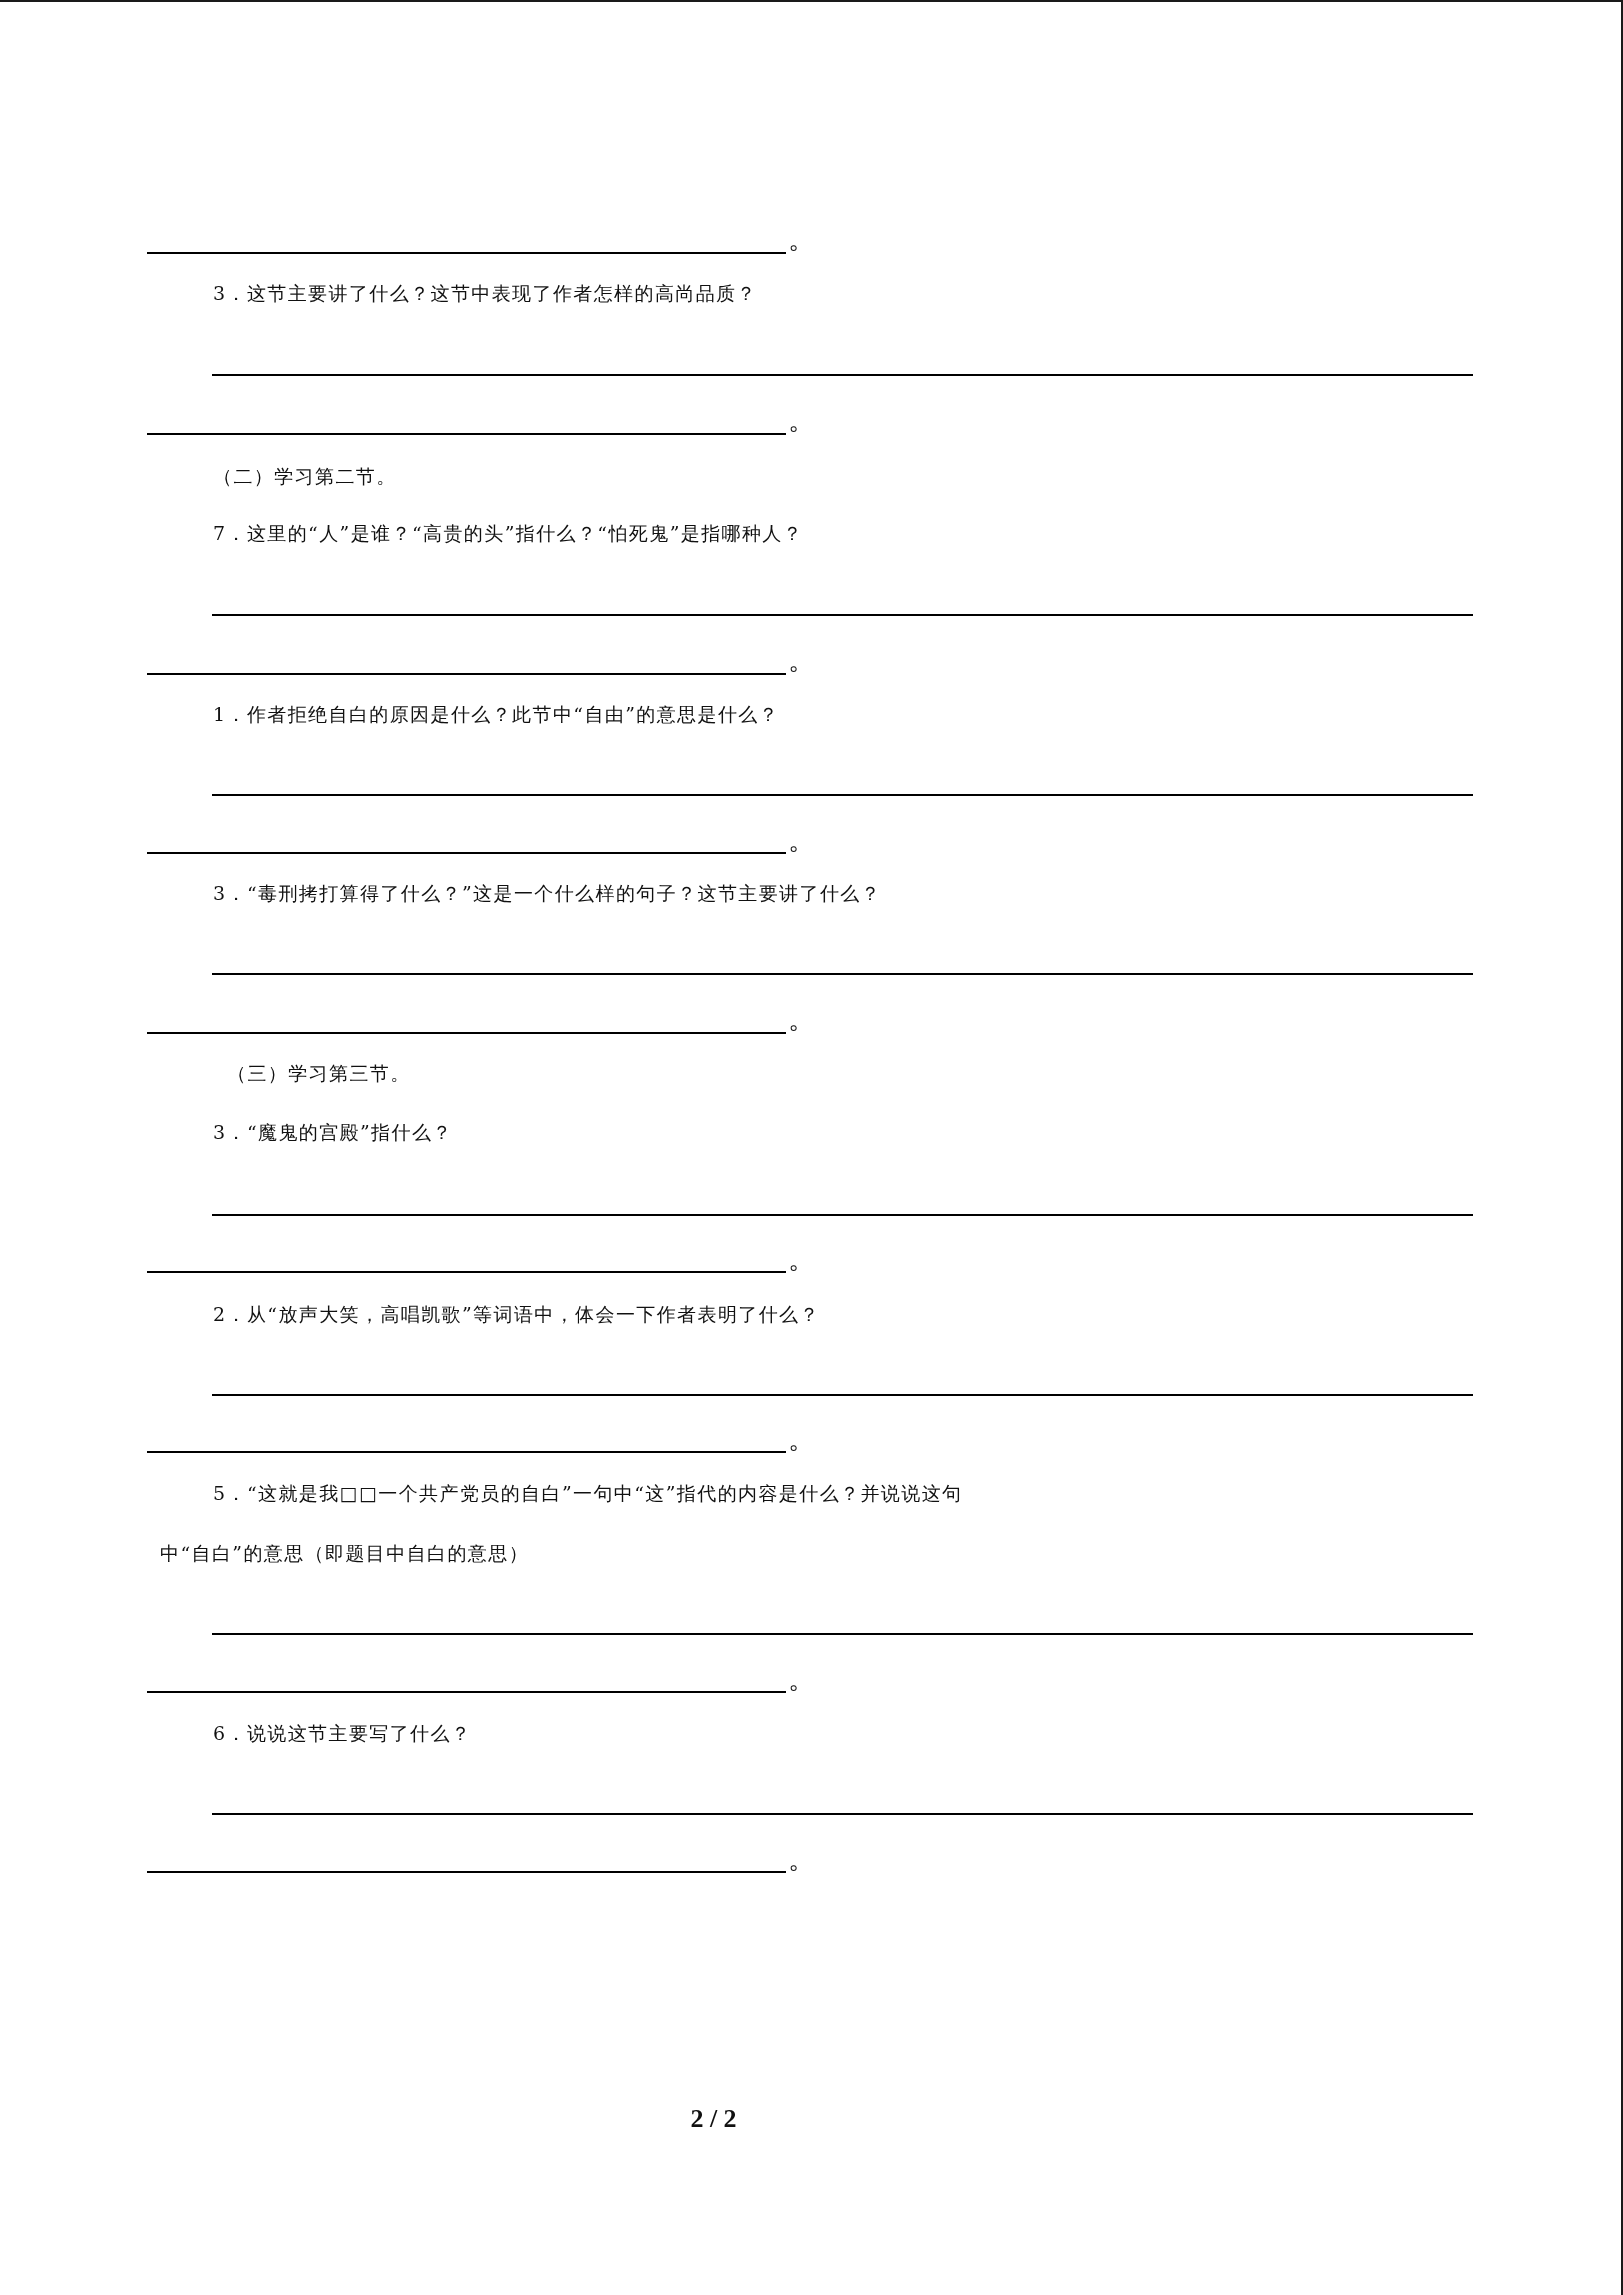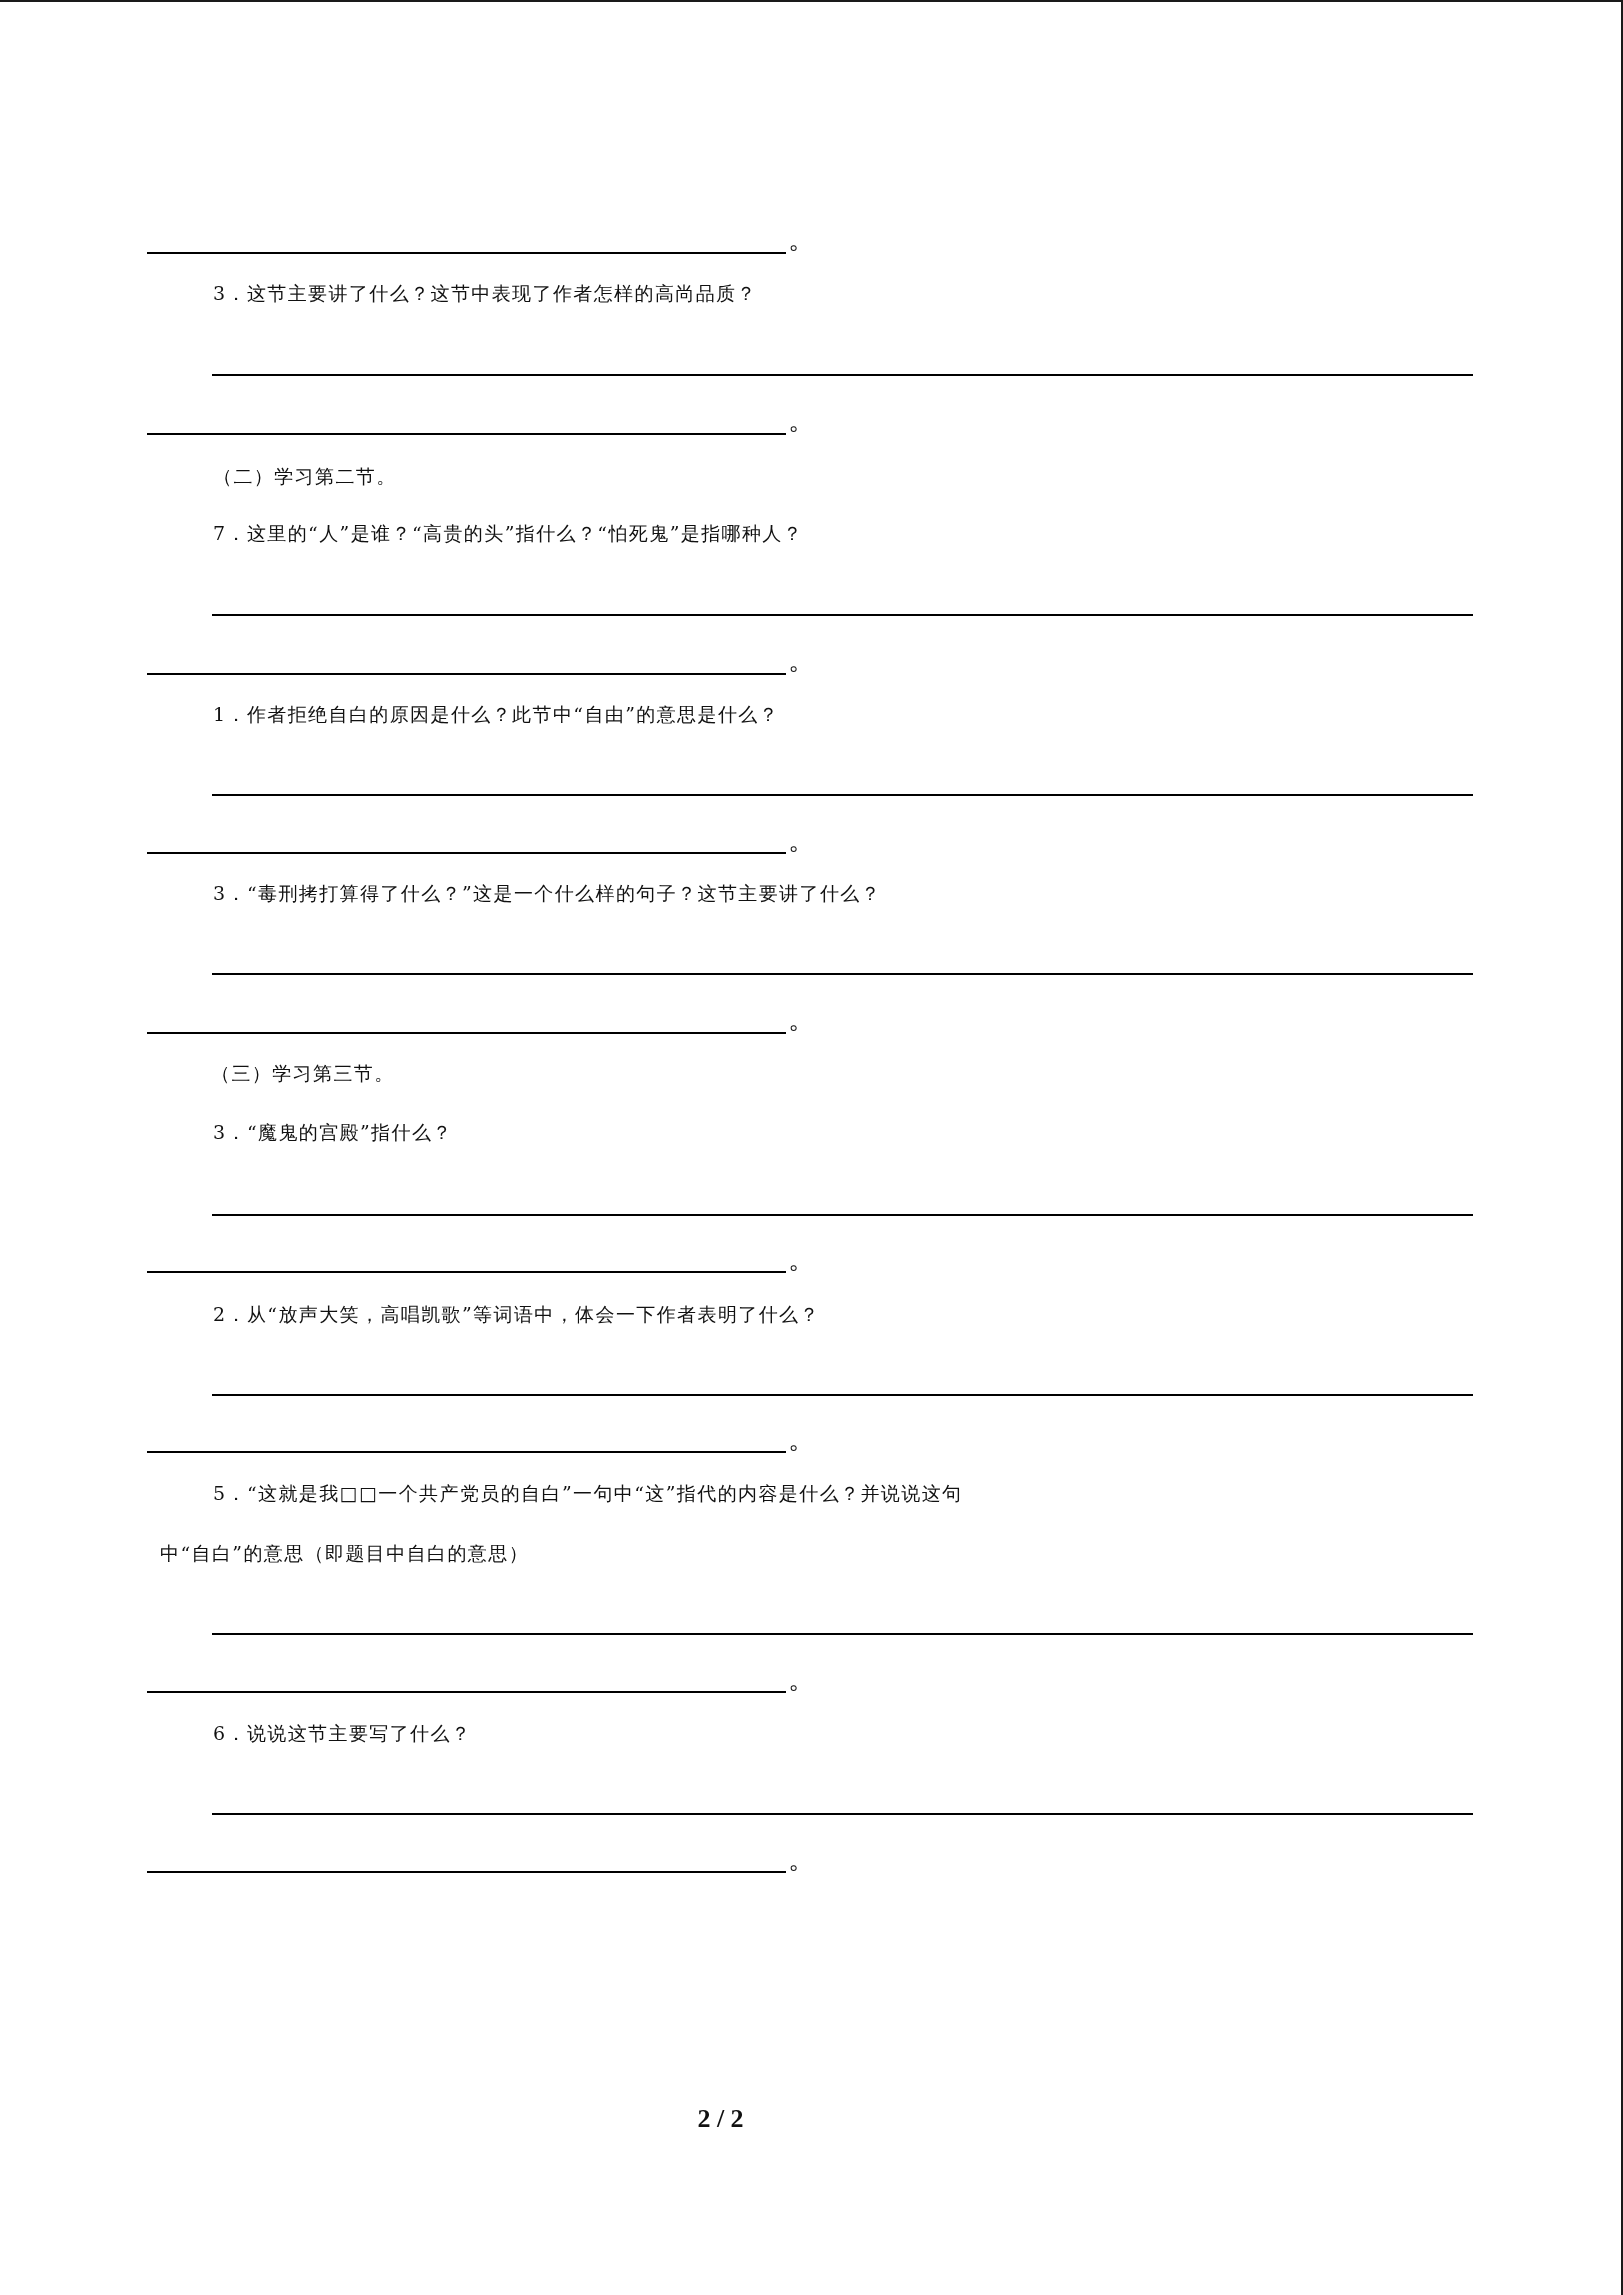--- a/index.html
+++ b/index.html
@@ -5,21 +5,21 @@
   html, body { margin: 0; padding: 0; background: #ffffff; }
   body { width: 1623px; height: 2295px; position: relative; overflow: hidden;
          font-family: "DejaVu Serif", "Liberation Serif", serif; color: #111; }
   .frame-top { position: absolute; left: 0; top: 0; width: 1623px; height: 2px; background: #1a1a1a; }
   .frame-right { position: absolute; right: 0; top: 0; width: 2px; height: 2295px; background: #1a1a1a; }
   .txt { position: absolute; font-size: 19px; line-height: 33px; white-space: nowrap; letter-spacing: 1.4px; }
   .line { position: absolute; height: 2px; background: #000; }
   .short { left: 147px; width: 639px; }
   .long { left: 212px; width: 1261px; }
   .period { position: absolute; font-size: 27px; line-height: 27px; }
-  .page-num { position: absolute; left: 7px; width: 1427px; text-align: center; top: 2104px;
+  .page-num { position: absolute; left: 0; width: 1427px; text-align: center; top: 2104px;
               font-family: "Liberation Serif", serif; font-weight: bold; font-size: 26px; }
 </style>
 </head>
 <body>
 
 <div class="frame-top"></div>
 <div class="frame-right"></div>
 
 <div class="line short" style="top:252px"></div>
 <span class="period" style="left:788px;top:225px">。</span>
@@ -39,21 +39,21 @@
 <div class="txt" style="left:213px;top:698px">1．作者拒绝自白的原因是什么？此节中“自由”的意思是什么？</div>
 <div class="line long" style="top:794px"></div>
 <div class="line short" style="top:852px"></div>
 <span class="period" style="left:788px;top:826px">。</span>
 
 <div class="txt" style="left:213px;top:877px">3．“毒刑拷打算得了什么？”这是一个什么样的句子？这节主要讲了什么？</div>
 <div class="line long" style="top:973px"></div>
 <div class="line short" style="top:1032px"></div>
 <span class="period" style="left:788px;top:1005px">。</span>
 
-<div class="txt" style="left:211px;top:1057px">（三）学习第三节。</div>
+<div class="txt" style="left:227px;top:1057px">（三）学习第三节。</div>
 
 <div class="txt" style="left:213px;top:1116px">3．“魔鬼的宫殿”指什么？</div>
 <div class="line long" style="top:1214px"></div>
 <div class="line short" style="top:1271px"></div>
 <span class="period" style="left:788px;top:1245px">。</span>
 
 <div class="txt" style="left:213px;top:1298px">2．从“放声大笑，高唱凯歌”等词语中，体会一下作者表明了什么？</div>
 <div class="line long" style="top:1394px"></div>
 <div class="line short" style="top:1451px"></div>
 <span class="period" style="left:788px;top:1425px">。</span>

